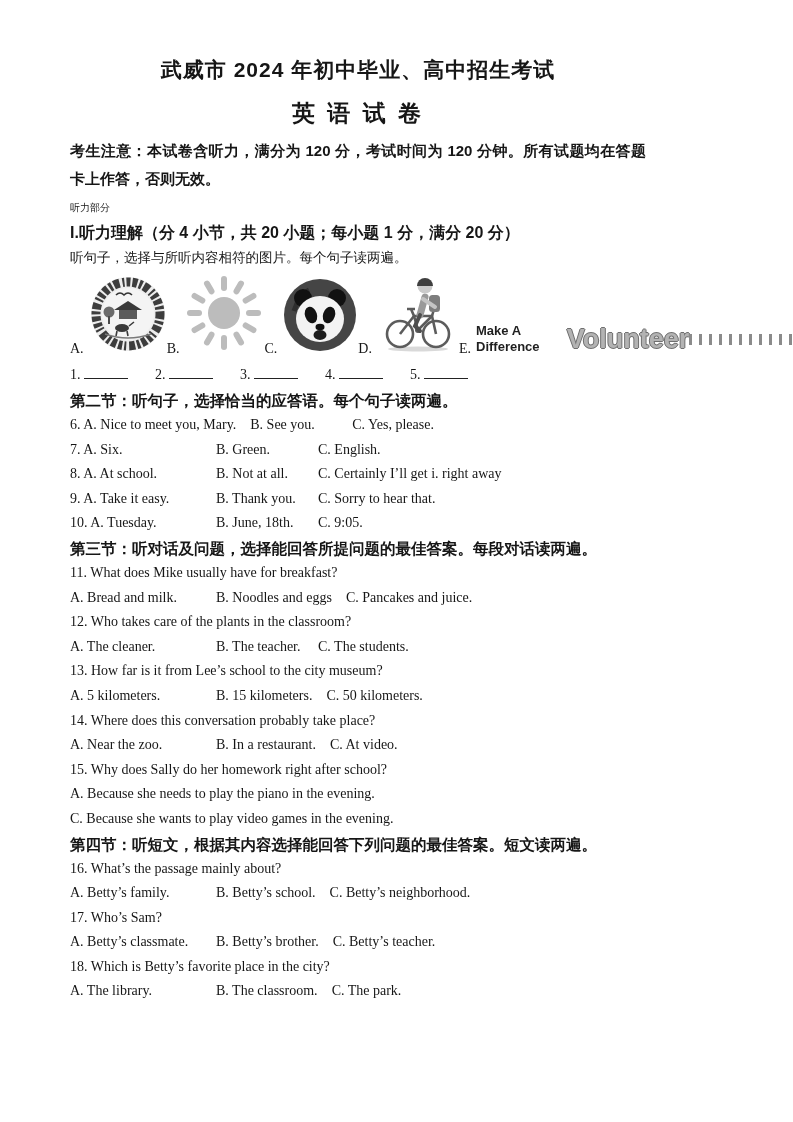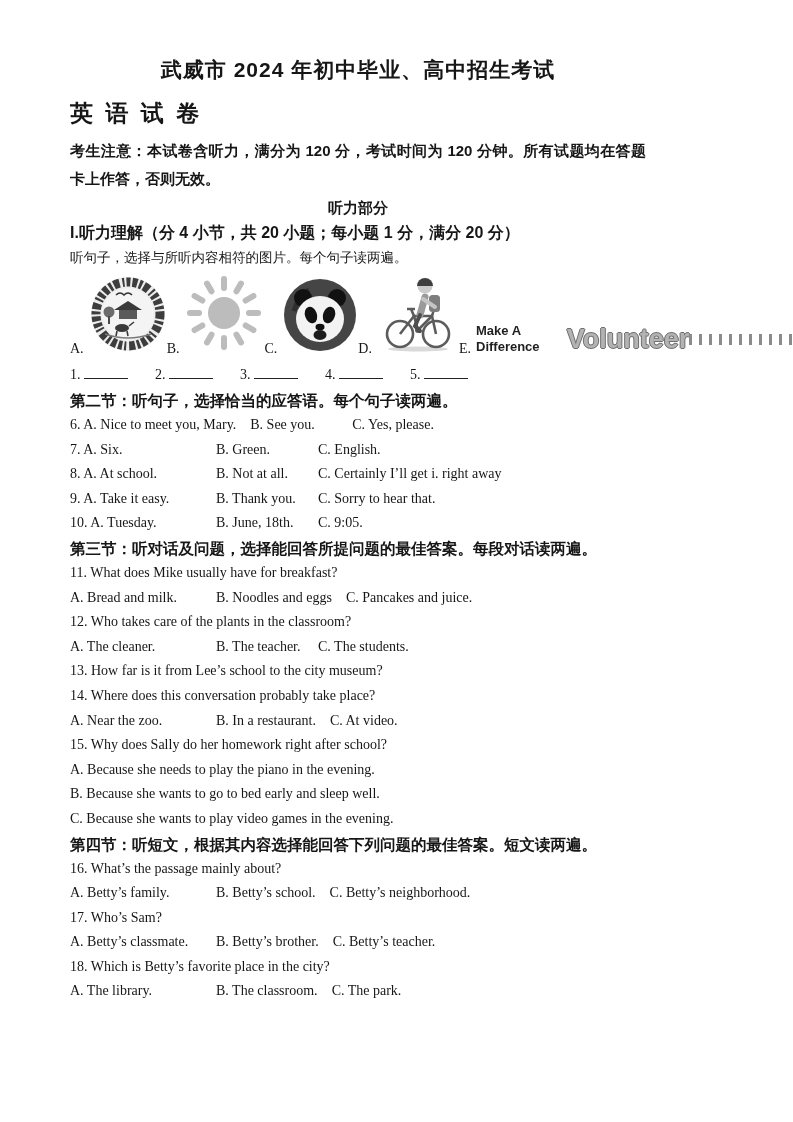--- a/index.html
+++ b/index.html
@@ -2,25 +2,25 @@
 <html><head>
 <meta charset="utf-8">
 <style>
   html,body{margin:0;padding:0;background:#ffffff;}
   body{width:793px;height:1122px;overflow:hidden;color:#161616;
        font-family:"Liberation Serif",serif;}
   .page{box-sizing:border-box;width:704px;height:1122px;padding:56px 58px 0 70px;background:#fff;}
 
   .title{font-size:21px;font-weight:700;text-align:center;margin:0 0 14px;
          font-family:"Liberation Sans",sans-serif;letter-spacing:1px;}
-  .subtitle{font-size:23px;font-weight:700;margin:0 0 8px;
+  .subtitle{font-size:23px;font-weight:700;text-align:center;margin:0 0 8px;
             font-family:"Liberation Sans",sans-serif;letter-spacing:3px;}
   .notice{font-size:15px;font-weight:700;line-height:28px;margin:0 0 2px;text-align:justify;
           font-family:"Liberation Sans",sans-serif;}
-  .part{font-size:15px;font-weight:700;text-align:center;line-height:25px;
+  .part{font-size:10px;font-weight:400;line-height:25px;
         font-family:"Liberation Sans",sans-serif;}
   .sec-big{font-size:16px;font-weight:700;line-height:26px;
            font-family:"Liberation Sans",sans-serif;}
   .inst{font-size:13.5px;line-height:24px;}
   .sec{font-size:15.5px;font-weight:700;line-height:25px;
        font-family:"Liberation Sans",sans-serif;}
   .line{font-size:14px;line-height:24.6px;}
   .opts span{display:inline-block;min-width:132px;padding-right:14px;vertical-align:top;}
   .opts span:nth-child(2){min-width:88px;}
   .opts span:nth-child(3){min-width:0;padding-right:0;}
@@ -179,27 +179,29 @@
 
   <div class="line">11. What does Mike usually have for breakfast?</div>
   <div class="line opts">
     <span>A. Bread and milk.</span><span>B. Noodles and eggs</span><span>C. Pancakes and juice.</span>
   </div>
   <div class="line">12. Who takes care of the plants in the classroom?</div>
   <div class="line opts">
     <span>A. The cleaner.</span><span>B. The teacher.</span><span>C. The students.</span>
   </div>
   <div class="line">13. How far is it from Lee’s school to the city museum?</div>
+  <div class="line opts">
+    <span>A. 5 kilometers.</span><span>B. 15 kilometers.</span><span>C. 50 kilometers.</span>
+  </div>
   <div class="line">14. Where does this conversation probably take place?</div>
   <div class="line opts">
     <span>A. Near the zoo.</span><span>B. In a restaurant.</span><span>C. At video.</span>
   </div>
   <div class="line">15. Why does Sally do her homework right after school?</div>
   <div class="line">A. Because she needs to play the piano in the evening.</div>
-  <div class="line">B. Because she wants to go to bed early and sleep well.</div>
   <div class="line">C. Because she wants to play video games in the evening.</div>
 
   <div class="sec">第四节：听短文，根据其内容选择能回答下列问题的最佳答案。短文读两遍。</div>
 
   <div class="line">16. What’s the passage mainly about?</div>
   <div class="line opts">
     <span>A. Betty’s family.</span><span>B. Betty’s school.</span><span>C. Betty’s neighborhood.</span>
   </div>
   <div class="line">17. Who’s Sam?</div>
   <div class="line opts">

